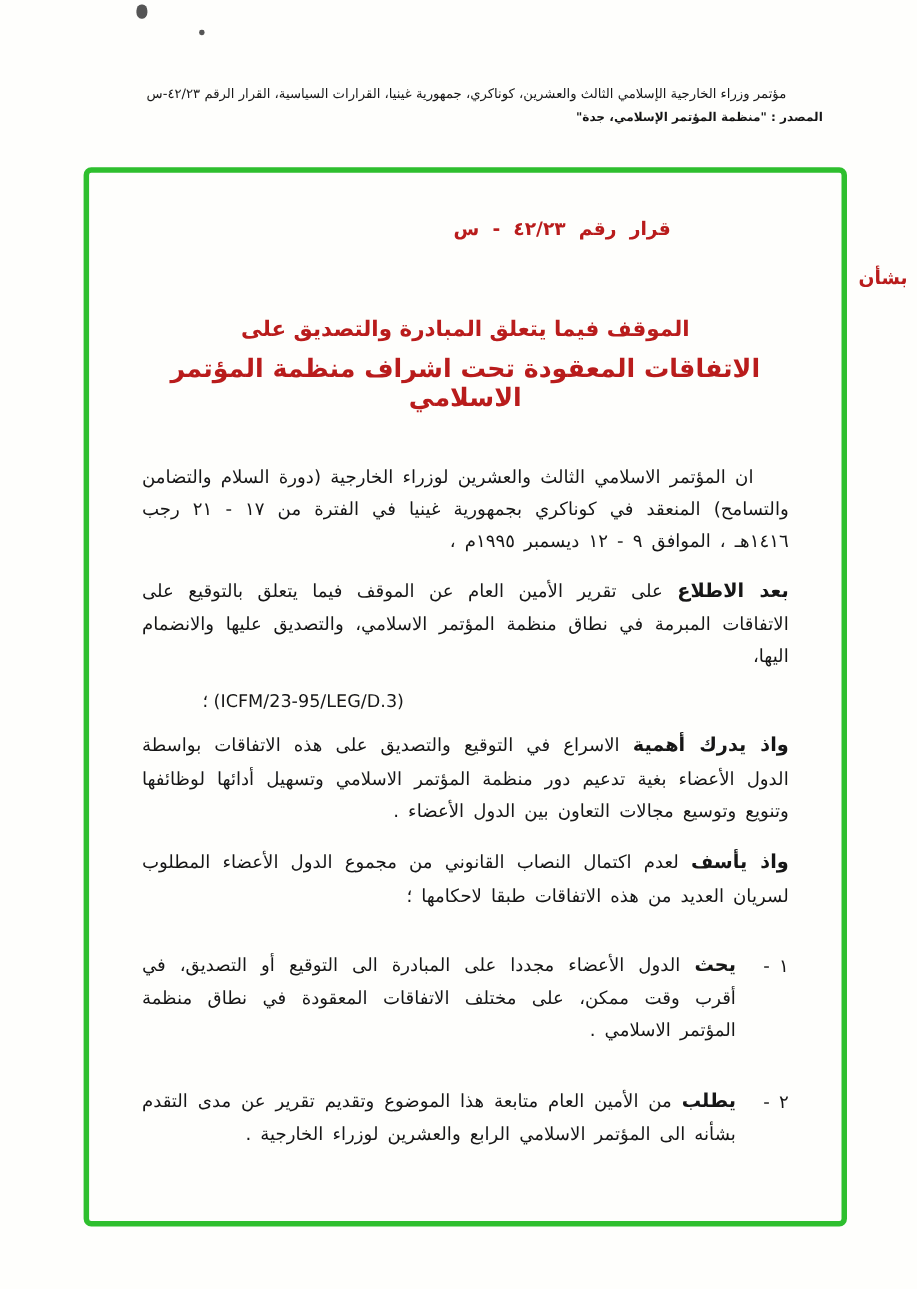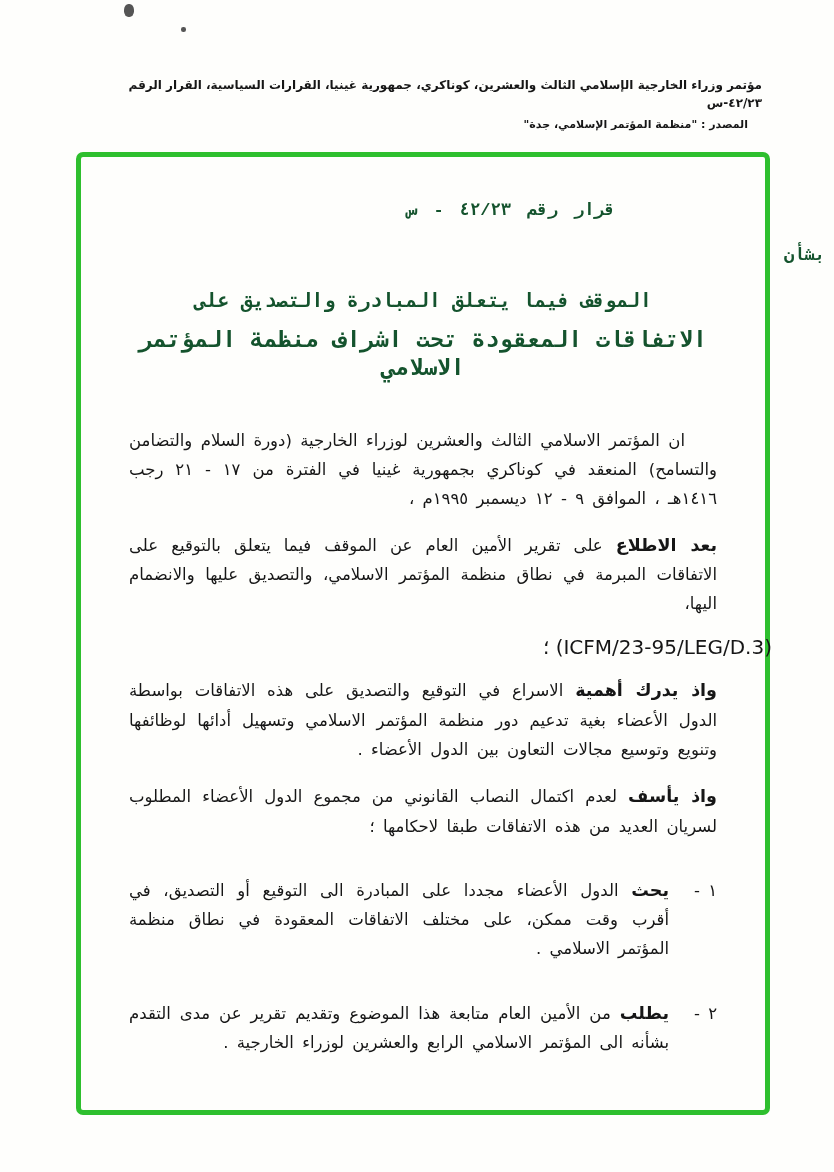--- a/index.html
+++ b/index.html
@@ -15,54 +15,54 @@
   .scan-speck { position: absolute; background: #555; border-radius: 45%; }
   .speck-a { left: 124px; top: 4px; width: 10px; height: 13px; }
   .speck-b { left: 181px; top: 27px; width: 5px; height: 5px; }
 
   .doc-header {
     position: absolute;
     top: 76px; right: 72px; left: 86px;
     direction: rtl;
     text-align: right;
   }
-  .hdr-line1 { font-size: 12px; font-weight: bold; line-height: 1.5; letter-spacing: 0.2px; }
+  .hdr-line1 { font-size: 12px; font-weight: normal; line-height: 1.5; letter-spacing: 0.2px; text-align: center; }
   .hdr-line2 { font-size: 11px; font-weight: bold; margin-top: 6px; padding-right: 14px; }
 
   .green-box {
     position: absolute;
     left: 76px; top: 152px;
     width: 684px; height: 953px;
     border: 5px solid #2ebf2e;
     border-radius: 7px;
   }
   .content {
     position: absolute; top: 0; left: 0; right: 0; bottom: 0;
     padding: 42px 48px 0 48px;
     direction: rtl;
   }
 
-  .title-block { text-align: center; font-weight: bold; color: #14532d; font-family: Liberation Mono, monospace; }
+  .title-block { text-align: center; font-weight: bold; color: #b91c1c; }
   .t1 { font-size: 17px; transform: translateX(88px); word-spacing: 6px; letter-spacing: 0.5px; }
   .t2 { font-size: 17px; margin-top: 24px; transform: translateX(108px); text-align: right; }
   .t3 { font-size: 19.5px; margin-top: 24px; letter-spacing: 0.2px; }
   .t4 { font-size: 23px; margin-top: 13px; }
 
   .para {
     font-size: 16.5px;
     line-height: 1.76;
     text-align: justify;
     word-spacing: 3px;
   }
   .para.first { margin-top: 44px; text-indent: 32px; }
   .lead { font-weight: bold; font-size: 17.5px; }
   .ref-line {
-    font-size: 20px;
+    font-size: 16px;
     margin-top: 4px;
-    text-align: right;
+    text-align: left;
     transform: translateX(55px);
   }
 
   .items { margin-top: 8px; }
   .item {
     display: flex;
     gap: 12px;
     font-size: 16.5px;
     line-height: 1.76;
     word-spacing: 3px;

